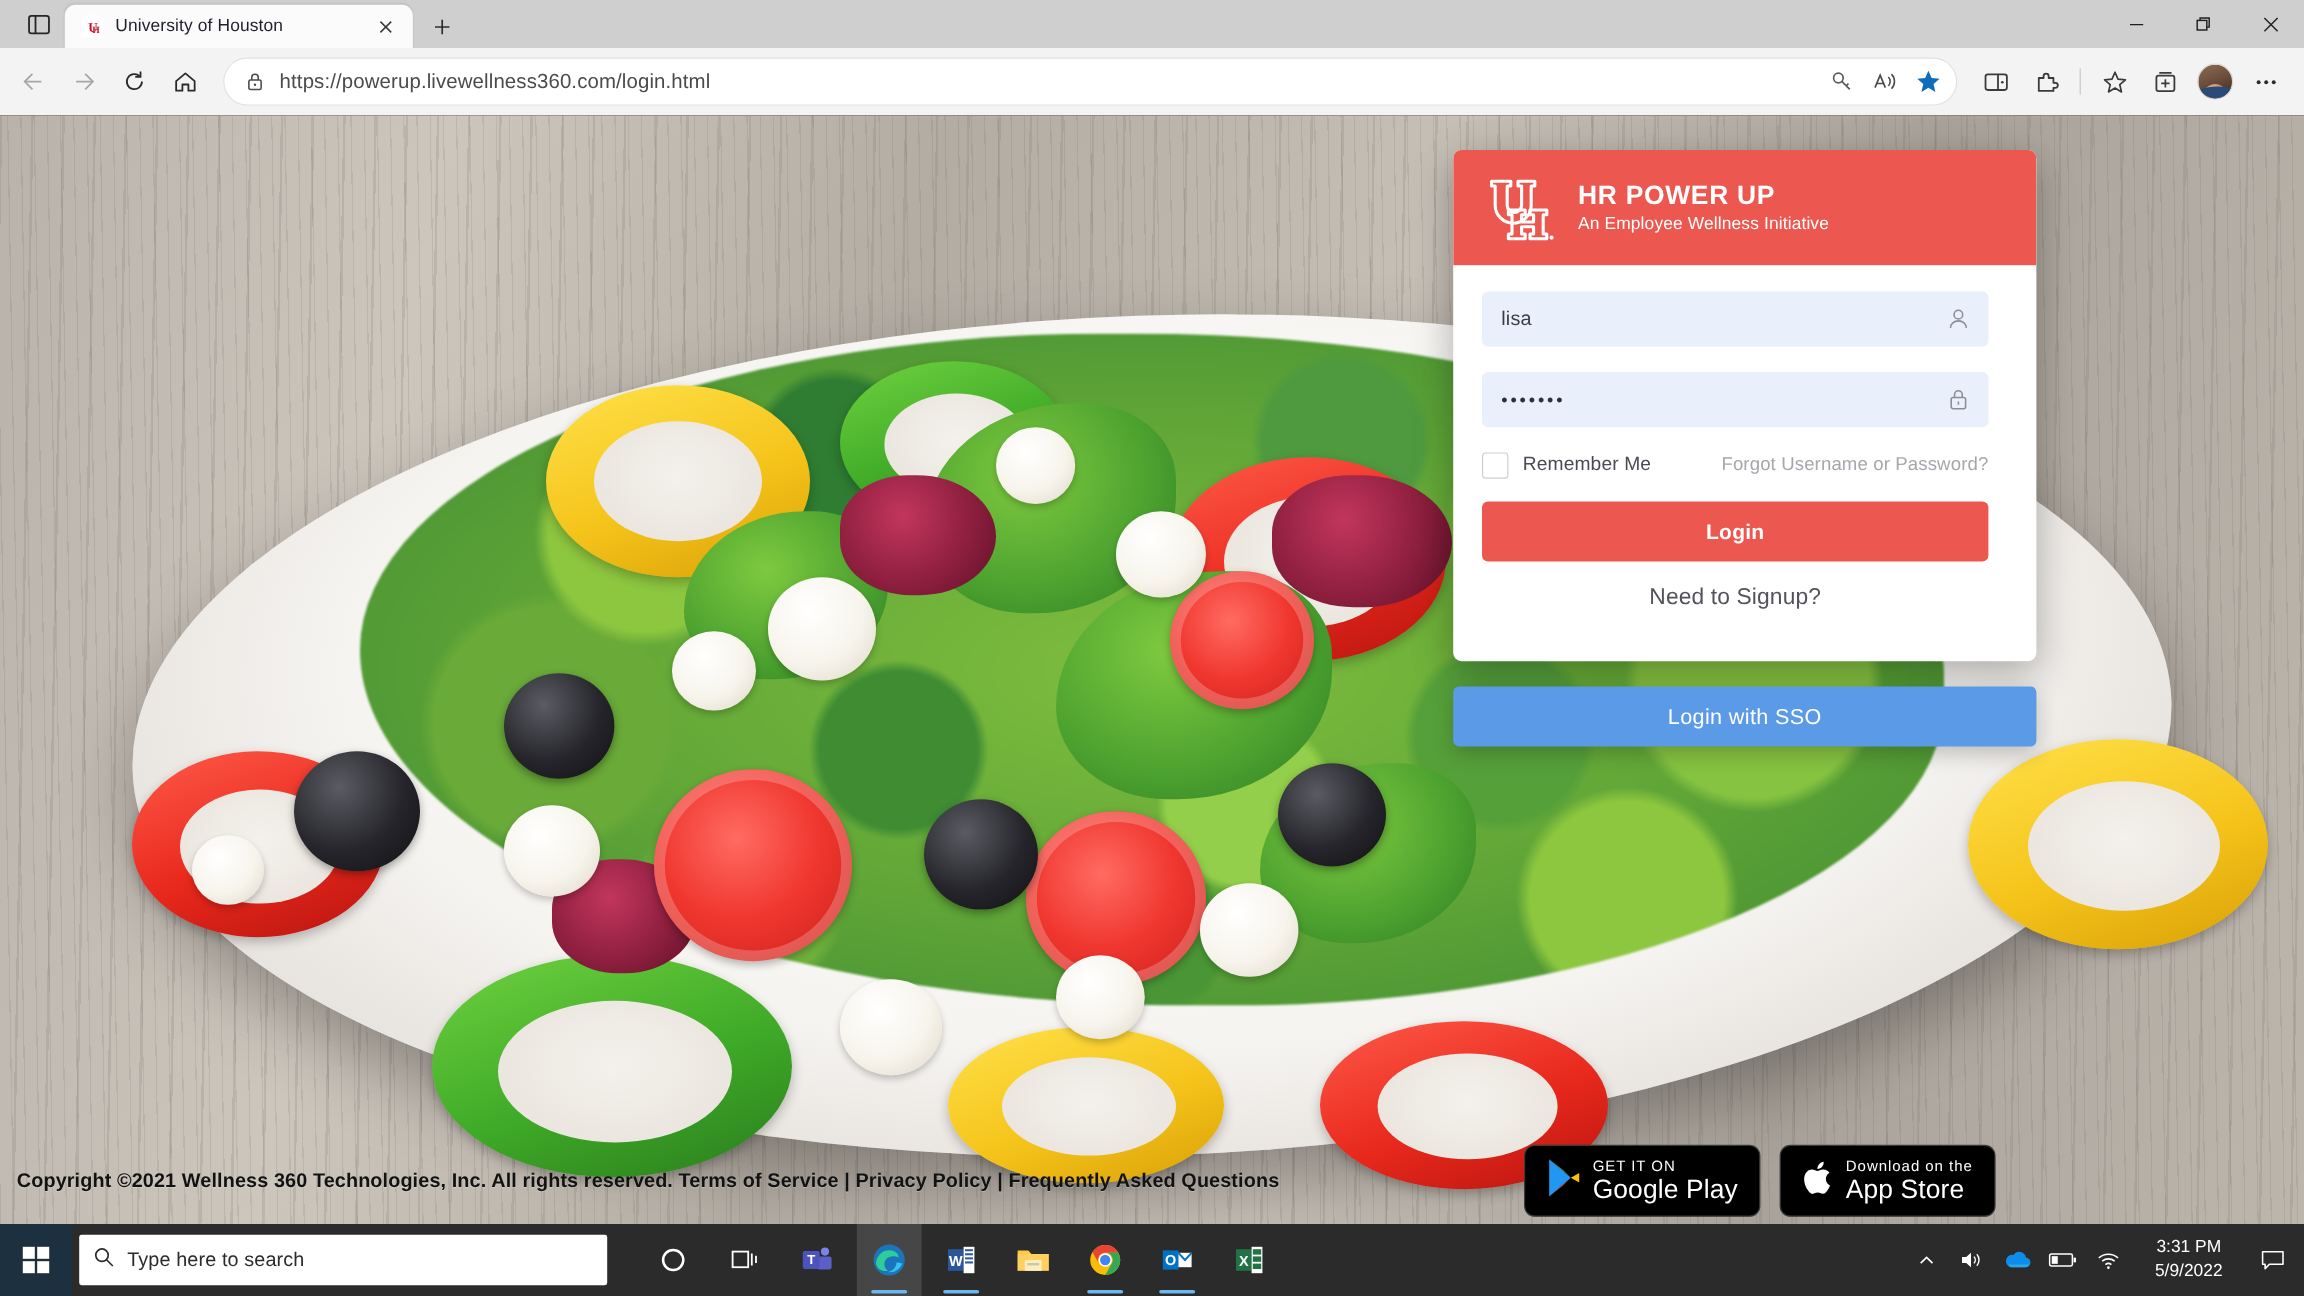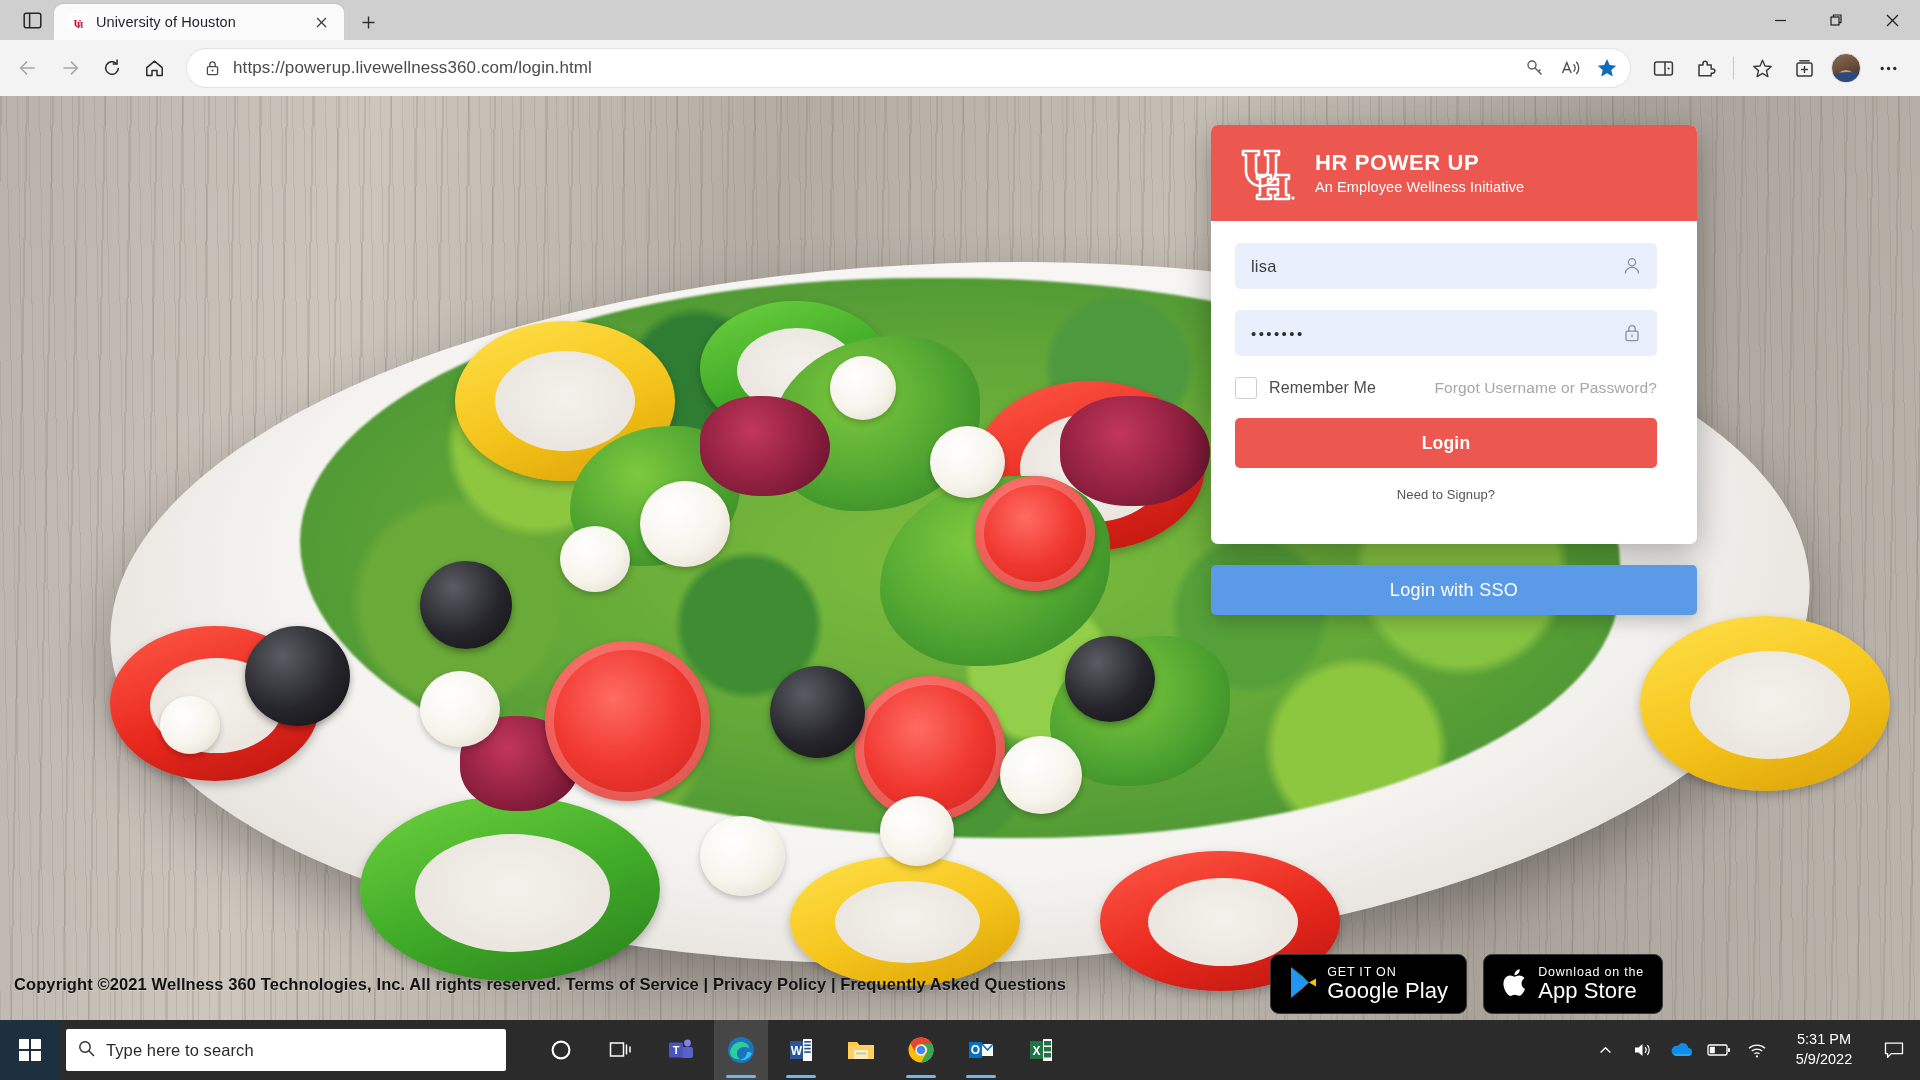--- a/index.html
+++ b/index.html
@@ -230,21 +230,21 @@
     margin-left:auto; font-size:15.5px; color:#a6a6ad; letter-spacing:.1px;
   }
 
   .btn {
     width:100%; height:50px; border-radius:5px; display:flex; align-items:center;
     justify-content:center; font-size:17.5px; font-weight:bold; color:#ffffff;
     letter-spacing:.2px; border:none;
   }
   .btn-red { background:#ec5750;text-align:right; }
   .signup-text {
-    text-align:center; font-size:13px; color:#53535c; margin:19px 0 16px 0;
+    text-align:center; font-size:19px; color:#53535c; margin:19px 0 16px 0;
     letter-spacing:.1px;
   }
   .btn-sso {
     width:486px; height:50px; margin-top:21px; border-radius:5px; background:#5a9ae6;
     display:flex; align-items:center; justify-content:center;
     font-size:18px; color:#ffffff; letter-spacing:.3px;
     box-shadow:0 6px 18px rgba(0,0,0,.22);
   }
 
   
@@ -724,21 +724,21 @@
     </div>
     <div class="tray-btn">
       <svg width="20" height="17" viewBox="0 0 20 17">
         <path d="M2 6.2A12 12 0 0 1 18 6.2" fill="none" stroke="#ffffff" stroke-width="1.3"></path>
         <path d="M4.8 9A8 8 0 0 1 15.2 9" fill="none" stroke="#ffffff" stroke-width="1.3"></path>
         <path d="M7.5 11.8a4 4 0 0 1 5 0" fill="none" stroke="#ffffff" stroke-width="1.3"></path>
         <circle cx="10" cy="14.4" r="1.1" fill="#ffffff"></circle>
       </svg>
     </div>
     <div class="clock">
-      <span>5:31 PM</span>
+      <span>3:31 PM</span>
       <span>5/9/2022</span>
     </div>
     <div class="notif-btn">
       <svg width="20" height="18" viewBox="0 0 20 18">
         <path d="M1.5 2.2h17v10.4H7.2l-3.6 3.6v-3.6H1.5z" fill="none" stroke="#ffffff" stroke-width="1.3" stroke-linejoin="round"></path>
       </svg>
     </div>
   </div>
 </div>
 

